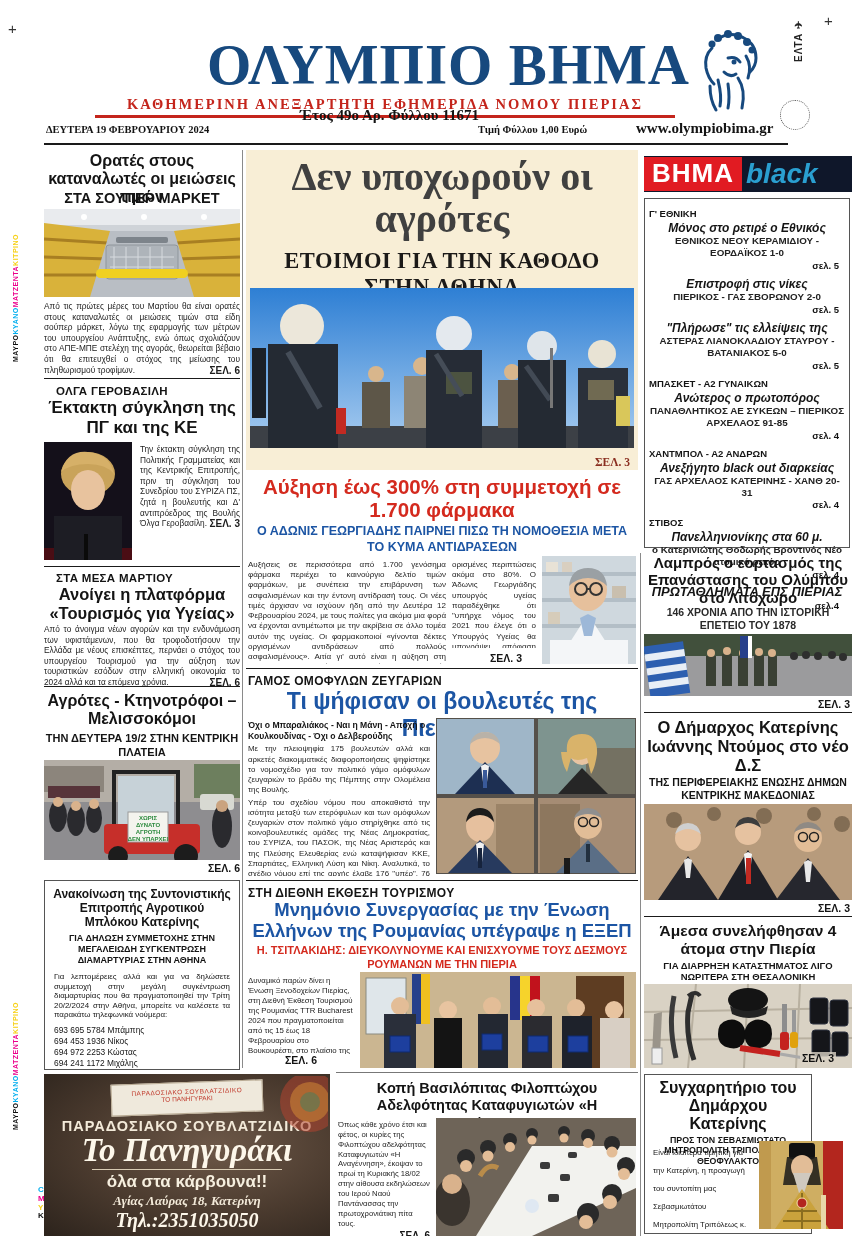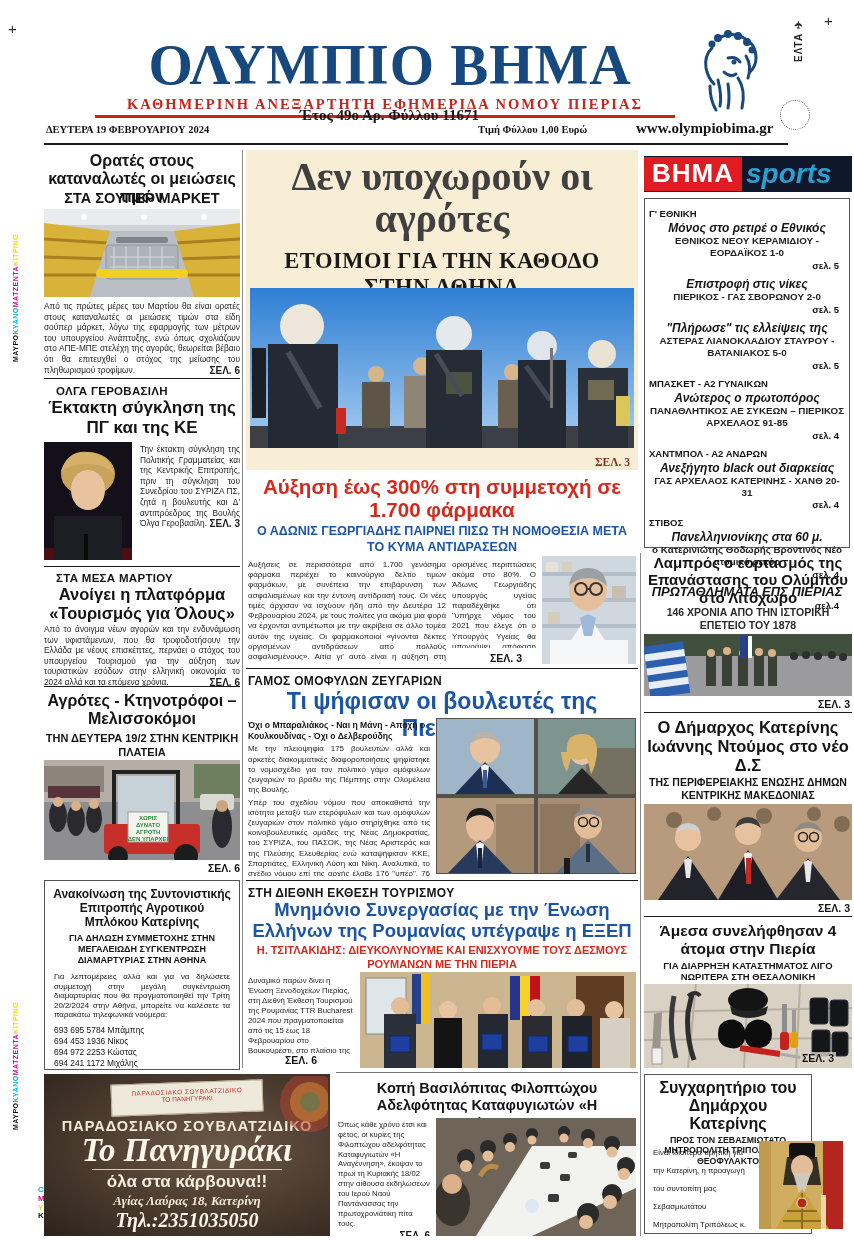--- a/index.html
+++ b/index.html
@@ -42,21 +42,21 @@
   <div class="vbar" style="left:12px;top:990px;height:140px;">
     <span style="color:#111;">ΜΑΥΡΟ</span><span style="color:#00aeef;">ΚΥΑΝΟ</span><span style="color:#ec008c;">ΜΑΤΖΕΝΤΑ</span><span style="color:#f7d117;">ΚΙΤΡΙΝΟ</span>
   </div>
   <div class="abs" style="left:38px;top:1186px;font-size:8px;font-weight:bold;line-height:1.1;">
     <div style="color:#00aeef;">C</div>
     <div style="color:#ec008c;">M</div>
     <div style="color:#f7d117;">Y</div>
     <div style="color:#111;">K</div>
   </div>
 
-  <div class="abs serif b" style="left:90px;top:32px;width:600px;font-size:57px;letter-spacing:1px;color:#17497e;text-align:center;white-space:nowrap;">ΟΛΥΜΠΙΟ ΒΗΜΑ</div>
+  <div class="abs serif b" style="left:90px;top:32px;width:600px;font-size:57px;letter-spacing:1px;color:#17497e;text-align:right;white-space:nowrap;">ΟΛΥΜΠΙΟ ΒΗΜΑ</div>
   <div class="abs serif b t-red ctr" style="left:95px;top:96px;width:580px;font-size:14.5px;letter-spacing:2px;color:#c4251c;">ΚΑΘΗΜΕΡΙΝΗ ΑΝΕΞΑΡΤΗΤΗ ΕΦΗΜΕΡΙΔΑ ΝΟΜΟΥ ΠΙΕΡΙΑΣ</div>
   <div class="abs" style="left:95px;top:115px;width:580px;height:3px;background:#c4251c;"></div>
 
   <div class="abs" style="left:688px;top:28px;">
     <svg width="82" height="88" viewBox="0 0 82 88">
       <g fill="none" stroke="#17497e" stroke-width="3" stroke-linecap="round">
         <path d="M28 12 q14 -10 28 -2 q12 6 12 20 q0 8 -6 14"></path>
         <path d="M24 20 q-8 8 -6 20 q2 10 8 16"></path>
         <path d="M40 30 q8 -2 12 4"></path>
         <path d="M36 44 q6 6 12 2"></path>
@@ -140,21 +140,21 @@
       <rect x="40" y="92" width="4" height="26" fill="#0a0a0a"></rect>
     </svg>
   </div>
   <div class="abs body-txt" style="left:140px;top:444px;width:100px;">
     <span>Την έκτακτη σύγκληση της Πολιτικής Γραμματείας και της Κεντρικής Επιτροπής, πριν τη σύγκληση του Συνεδρίου του ΣΥΡΙΖΑ ΠΣ, ζητά η βουλευτής και Δ' αντιπρόεδρος της Βουλής Όλγα Γεροβασίλη.</span>
     <span class="b" style="float:right;font-size:10px;">ΣΕΛ. 3</span>
   </div>
   <div class="rule" style="left:44px;top:566px;width:196px;"></div>
 
   <div class="abs kicker" style="left:56px;top:572px;">ΣΤΑ ΜΕΣΑ ΜΑΡΤΙΟΥ</div>
-  <div class="abs b ctr" style="left:44px;top:585px;width:196px;font-size:16.5px;line-height:1.15;">Ανοίγει η πλατφόρμα «Τουρισμός για Όλους»</div>
+  <div class="abs b ctr" style="left:44px;top:585px;width:196px;font-size:16.5px;line-height:1.15;">Ανοίγει η πλατφόρμα «Τουρισμός για Υγείας»</div>
   <div class="abs body-txt" style="left:44px;top:624px;width:196px;">
     <span>Από το άνοιγμα νέων αγορών και την ενδυνάμωση των υφιστάμενων, που θα τροφοδοτήσουν την Ελλάδα με νέους επισκέπτες, περνάει ο στόχος του υπουργείου Τουρισμού για την αύξηση των τουριστικών εσόδων στην ελληνική οικονομία το 2024 αλλά και τα επόμενα χρόνια.</span>
     <span class="b" style="float:right;font-size:10px;">ΣΕΛ. 6</span>
   </div>
   <div class="rule" style="left:44px;top:686px;width:196px;"></div>
 
   <div class="abs b ctr" style="left:44px;top:692px;width:196px;font-size:16px;line-height:1.15;">Αγρότες - Κτηνοτρόφοι – Μελισσοκόμοι</div>
   <div class="abs b ctr" style="left:44px;top:731px;width:196px;font-size:11px;line-height:1.3;">ΤΗΝ ΔΕΥΤΕΡΑ 19/2 ΣΤΗΝ ΚΕΝΤΡΙΚΗ ΠΛΑΤΕΙΑ</div>
   <div class="ph" style="left:44px;top:760px;width:196px;height:100px;">
     <svg width="196" height="100" viewBox="0 0 196 100">
@@ -438,21 +438,21 @@
           <rect x="124" y="56" width="10" height="7" rx="2"></rect>
           <rect x="112" y="76" width="11" height="8" rx="2"></rect>
           <rect x="132" y="34" width="9" height="6" rx="2"></rect>
         </g>
       <circle cx="96" cy="88" r="7" fill="#dfe8f2"></circle>
     </svg>
   </div>
 
   <div class="abs" style="left:644px;top:156px;width:208px;height:36px;background:#0f172a;display:flex;align-items:center;">
     <div style="background:#e11b22;color:#fff;font-weight:bold;font-size:26px;padding:1px 8px 2px;letter-spacing:1px;">BHMA</div>
-    <div style="color:#2a9fd0;font-weight:bold;font-style:italic;font-size:28px;margin-left:4px;">sports</div>
+    <div style="color:#2a9fd0;font-weight:bold;font-style:italic;font-size:28px;margin-left:4px;">black</div>
   </div>
 
   <div class="abs boxed" style="left:644px;top:198px;width:206px;height:350px;padding:2px 4px;box-sizing:border-box;">
     <div>
       <div class="sp-cat">Γ' ΕΘΝΙΚΗ</div>
       <div class="sp-title">Μόνος στο ρετιρέ ο Εθνικός</div>
       <div class="sp-det">ΕΘΝΙΚΟΣ ΝΕΟΥ ΚΕΡΑΜΙΔΙΟΥ - ΕΟΡΔΑΪΚΟΣ 1-0</div>
       <div class="sp-pg">σελ. 5</div>
     </div>
     <div>

